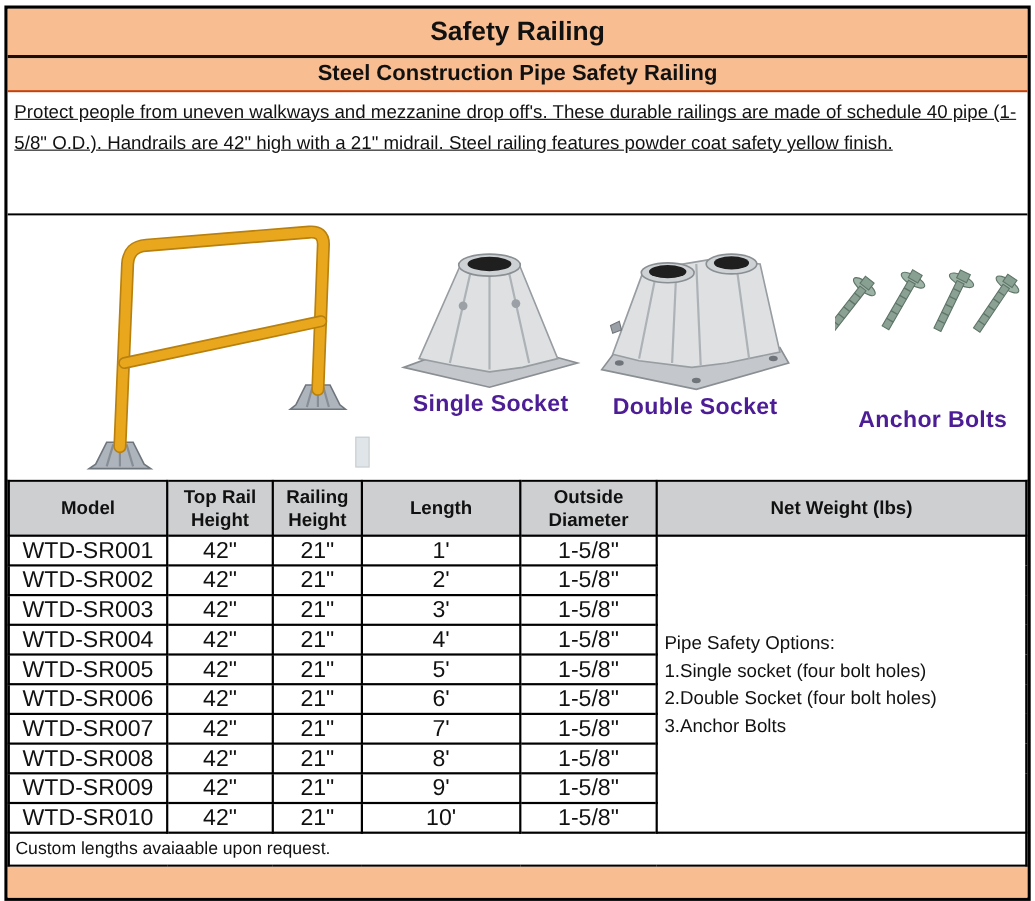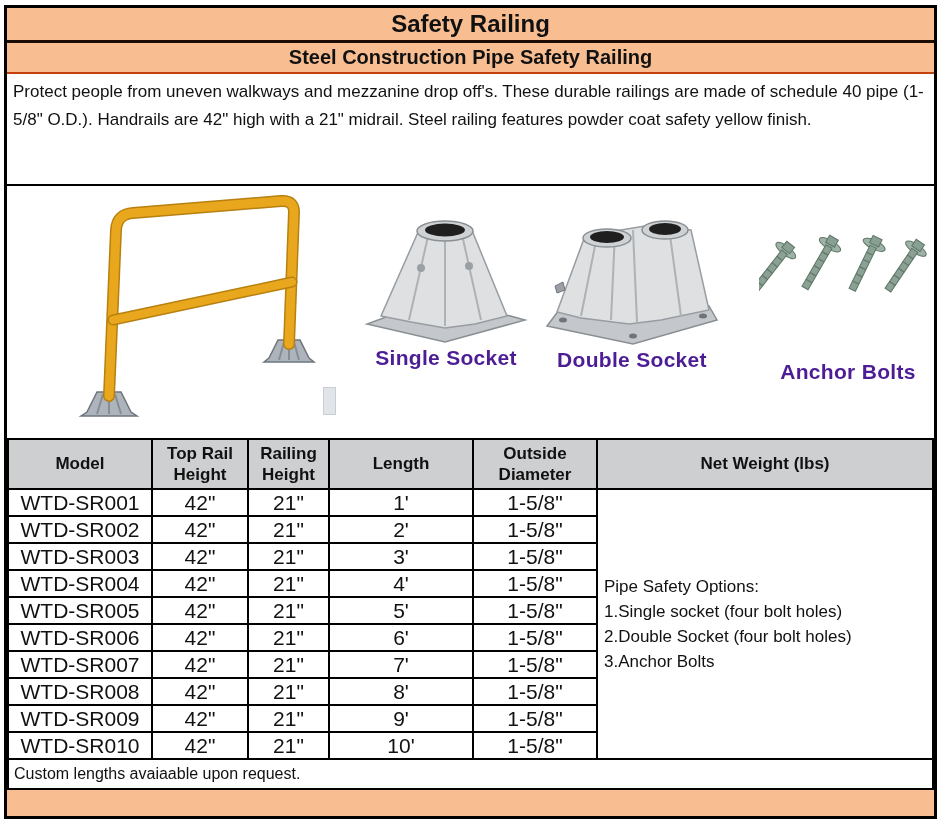--- a/index.html
+++ b/index.html
@@ -9,40 +9,40 @@
     font-family:"Liberation Sans", sans-serif; color:#111; position:relative;
   }
   .frame {
     position:absolute; left:4px; top:5px; right:4px; bottom:0;
     border:3px solid #000; display:flex; flex-direction:column; background:#fff;
   }
   .band {
     background:#F8BE92; display:flex; align-items:center; justify-content:center;
     flex:0 0 auto;
   }
-  .title-band { height:35px; border-bottom:3px solid #1c0d02; }
+  .title-band { height:45px; border-bottom:3px solid #1c0d02; }
   .title-band span { font-size:24px; font-weight:bold; }
   .subtitle-band { height:31px; border-bottom:2px solid #c2410c; }
   .subtitle-band span { font-size:20px; font-weight:bold; }
   .description {
     flex:0 0 auto; height:112px; padding:4px 6px 0 6px; border-bottom:2px solid #000;
-    font-size:17px; line-height:28px; background:#fff;
+    font-size:17px; line-height:28px; background:#fff;text-decoration:underline;
   }
   .images {
     flex:0 0 auto; height:240px; position:relative; background:#fff;
   }
   .img-label {
     position:absolute; text-align:center; font-size:21px; font-weight:bold;
     letter-spacing:0.3px; color:#4c1d95;
   }
   .artifact {
     position:absolute; left:316px; top:201px; width:13px; height:28px;
     background:#dfe5e8; border:1px solid #c8ced1;
   }
-  table { border-collapse:collapse; width:100%; table-layout:fixed; flex:0 0 auto;margin-top:12px; }
+  table { border-collapse:collapse; width:100%; table-layout:fixed; flex:0 0 auto; }
   th, td { border:2px solid #000; text-align:center; font-size:21px; padding:0; }
   thead th {
     background:#CDCFD1; font-weight:bold; height:50px; line-height:1.25; font-size:17px;
   }
   tbody td { height:27px; font-weight:normal; }
   td.netweight {
     text-align:left; vertical-align:middle; padding:0 4px 0 6px;
     font-size:17px; line-height:25px;
   }
   tfoot td { text-align:left; height:30px; padding-left:5px; font-size:16px; }

